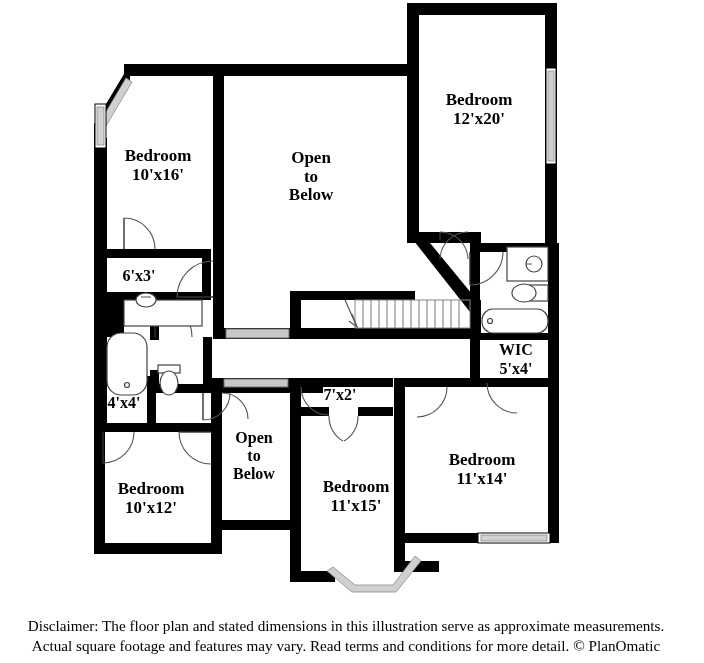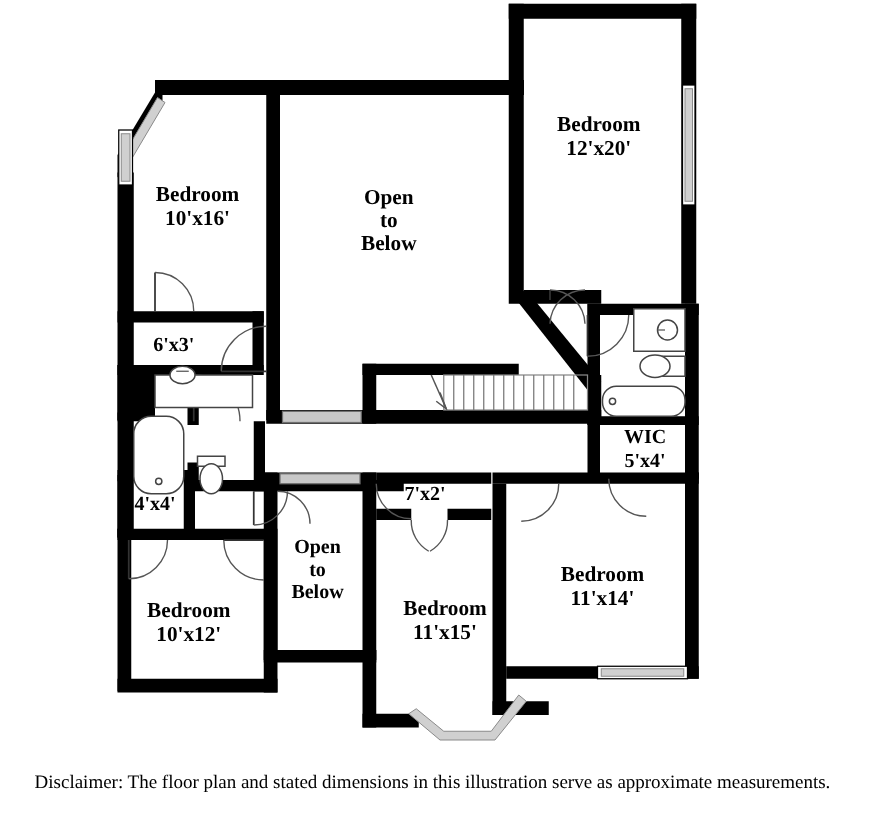--- a/index.html
+++ b/index.html
@@ -331,15 +331,16 @@
       <text class="room-label lbl-lg" x="356" y="507">11'x15'</text>
 
       <text class="room-label lbl-lg" x="482" y="461">Bedroom</text>
       <text class="room-label lbl-lg" x="482" y="480">11'x14'</text>
     </g>
 
   </svg>
 
   <div id="disclaimer">
     <span class="dline">Disclaimer: The floor plan and stated dimensions in this illustration serve as approximate measurements.</span>
+    <span class="dline">Actual square footage and features may vary. Read terms and conditions for more detail. © PlanOmatic</span>
   </div>
 
 </div>
 
 </body></html>

